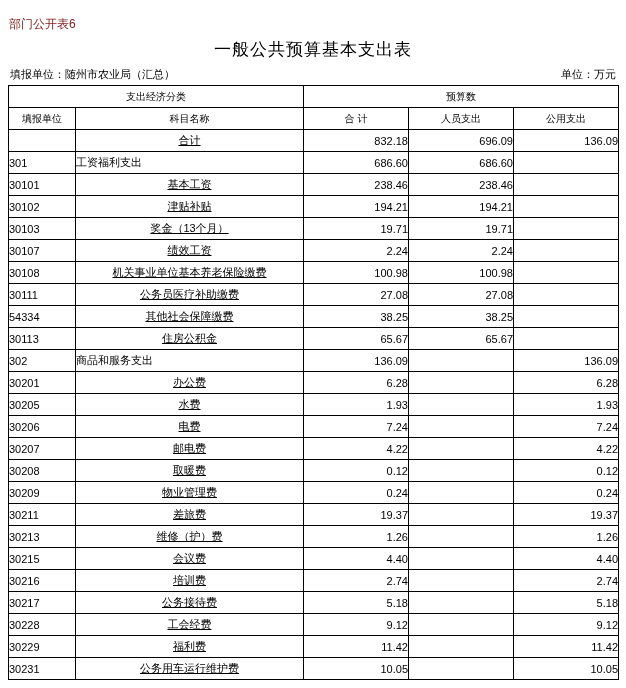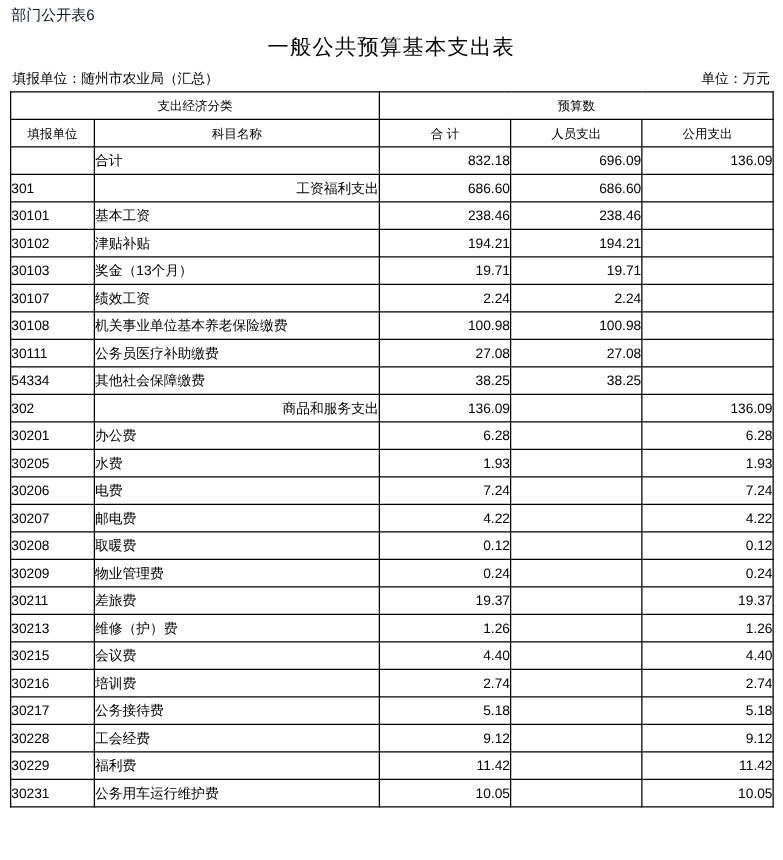--- a/index.html
+++ b/index.html
@@ -17,23 +17,23 @@
   .page {
     position: relative;
     width: 626px;
     height: 688px;
     box-sizing: border-box;
     padding: 0 8px;
   }
   .doc-label {
     font-size: 12px;
     line-height: 16px;
-    padding-top: 4px;
+    padding-top: 16px;
     padding-left: 1px;
-    color: #0f172a;
+    color: #7f1d1d;
   }
   .doc-title {
     text-align: center;
     font-size: 17px;
     font-weight: normal;
     letter-spacing: 1px;
     margin-top: 6px;
     margin-bottom: 6px;
   }
   .meta-row {
@@ -68,25 +68,26 @@
   .col-total { width: 105px; }
   .col-person { width: 105px; }
   .col-public { width: 105px; }
 
   .cell-code {
     padding-left: 3px;
     text-align: left;
   }
   .cell-name-l1 {
     padding-left: 3px;
-    text-align: right;
+    text-align: left;
   }
   .cell-name-l2 {
     padding-left: 20px;
-    text-align: left;
+    text-align: center;
+    text-decoration: underline;
   }
   .cell-num {
     text-align: right;
     padding-right: 6px;
   }
 </style>
 </head>
 <body>
 
 <div class="page">
@@ -179,20 +180,27 @@
           <td class="cell-num"></td>
         </tr>
         <tr>
           <td class="cell-code">54334</td>
           <td class="cell-name-l2">其他社会保障缴费</td>
           <td class="cell-num">38.25</td>
           <td class="cell-num">38.25</td>
           <td class="cell-num"></td>
         </tr>
         <tr>
+          <td class="cell-code">30113</td>
+          <td class="cell-name-l2">住房公积金</td>
+          <td class="cell-num">65.67</td>
+          <td class="cell-num">65.67</td>
+          <td class="cell-num"></td>
+        </tr>
+        <tr>
           <td class="cell-code">302</td>
           <td class="cell-name-l1">商品和服务支出</td>
           <td class="cell-num">136.09</td>
           <td class="cell-num"></td>
           <td class="cell-num">136.09</td>
         </tr>
         <tr>
           <td class="cell-code">30201</td>
           <td class="cell-name-l2">办公费</td>
           <td class="cell-num">6.28</td>

